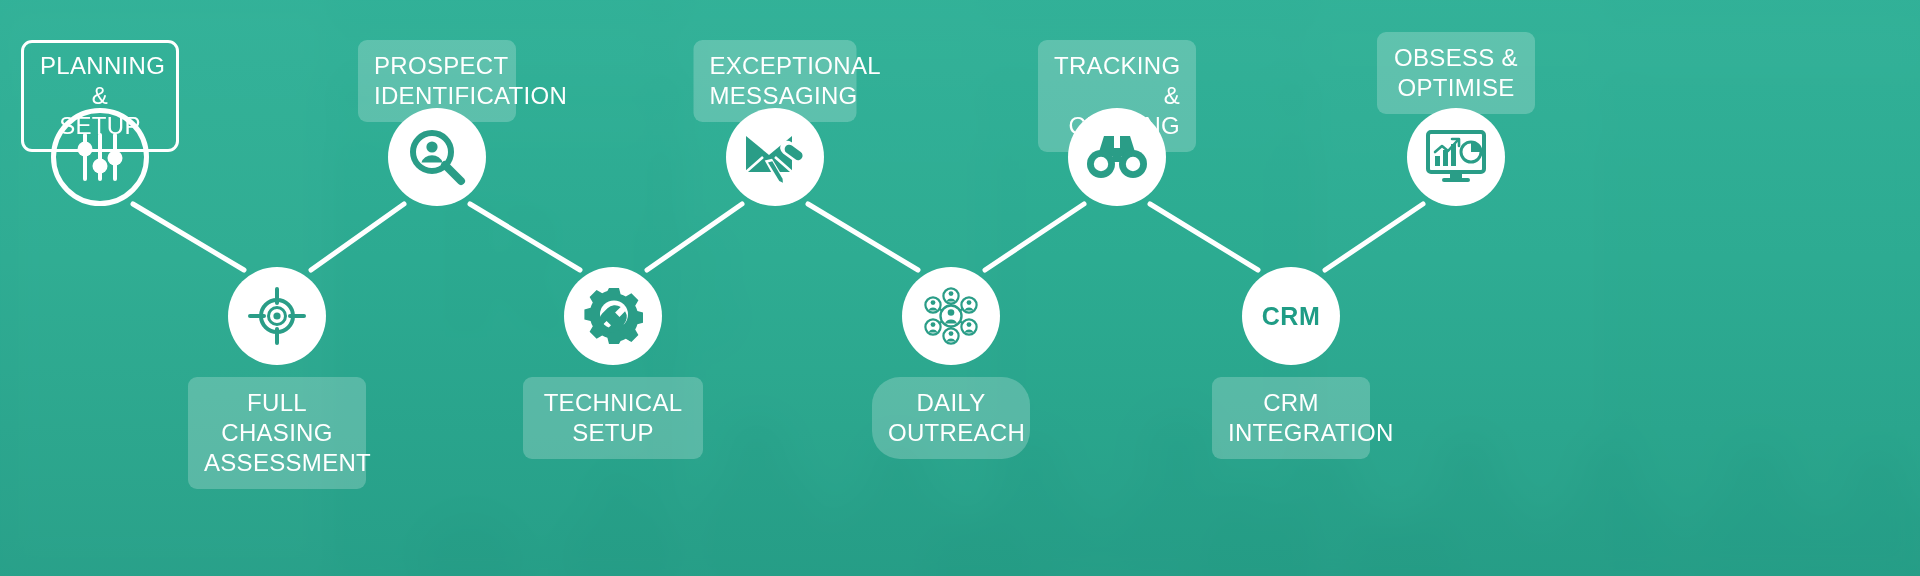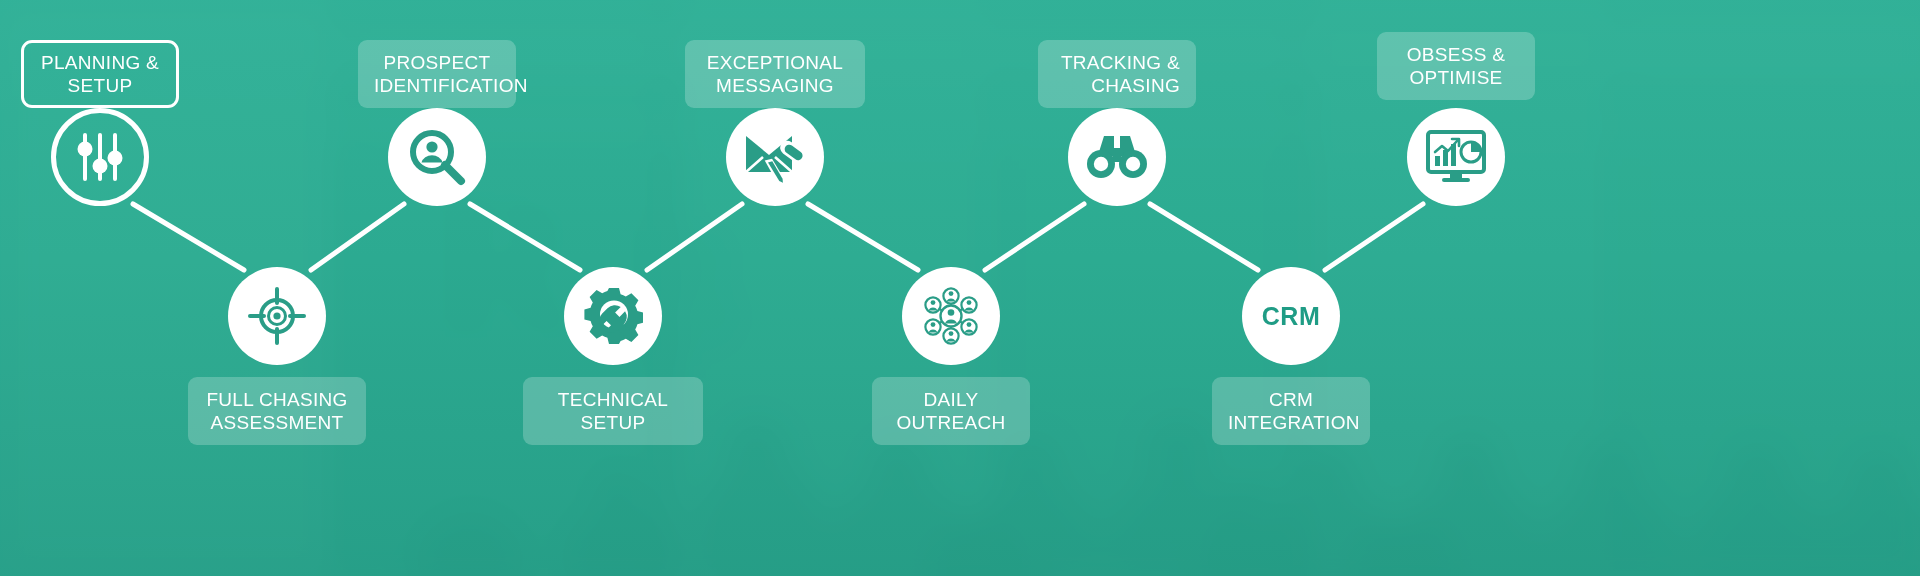--- a/index.html
+++ b/index.html
@@ -38,21 +38,21 @@
     font-family:"Liberation Sans",sans-serif;
   }
 
   
   .label{
     position:absolute;transform:translateX(-50%);
     background:rgba(255,255,255,.22);
     border-radius:9px;
     padding:11px 16px;
     color:#ffffff;
-    font-size:19px;line-height:23px;
+    font-size:24px;line-height:30px;
     text-align:center;white-space:pre-line;
     letter-spacing:.3px;
     box-sizing:border-box;
   }
   .label.outlined{
     background:transparent;
     border:3px solid #ffffff;
     border-radius:11px;
     padding:8px 16px;
   }
@@ -138,36 +138,36 @@
       <line x1="1325" y1="270" x2="1423" y2="204"></line>
     </g>
   </svg>
 
   <div class="label outlined" style="left:100px;top:40px;width:158px;">PLANNING &amp;
 SETUP</div>
 
   <div class="label" style="left:437px;top:40px;width:158px;">PROSPECT
 IDENTIFICATION</div>
 
-  <div class="label" style="left:775px;top:40px;width:180px;">EXCEPTIONAL
+  <div class="label" style="left:775px;top:40px;width:163px;">EXCEPTIONAL
 MESSAGING</div>
 
   <div class="label" style="left:1117px;top:40px;width:158px;text-align:right;">TRACKING &amp;
 CHASING</div>
 
   <div class="label" style="left:1456px;top:32px;width:158px;">OBSESS &amp;
 OPTIMISE</div>
 
   <div class="label" style="left:277px;top:377px;width:178px;">FULL CHASING
 ASSESSMENT</div>
 
   <div class="label" style="left:613px;top:377px;width:180px;">TECHNICAL
 SETUP</div>
 
-  <div class="label" style="left:951px;top:377px;width:158px;">DAILY
+  <div class="label" style="left:951px;top:377px;width:158px;border-radius:28px;">DAILY
 OUTREACH</div>
 
   <div class="label" style="left:1291px;top:377px;width:158px;">CRM
 INTEGRATION</div>
 
   <div class="node" style="left:100px;top:157px;">
     <div class="circle outline">
       <span>
         <svg width="56" height="56" viewBox="0 0 56 56">
           <g stroke="#ffffff" stroke-width="4" stroke-linecap="round">

